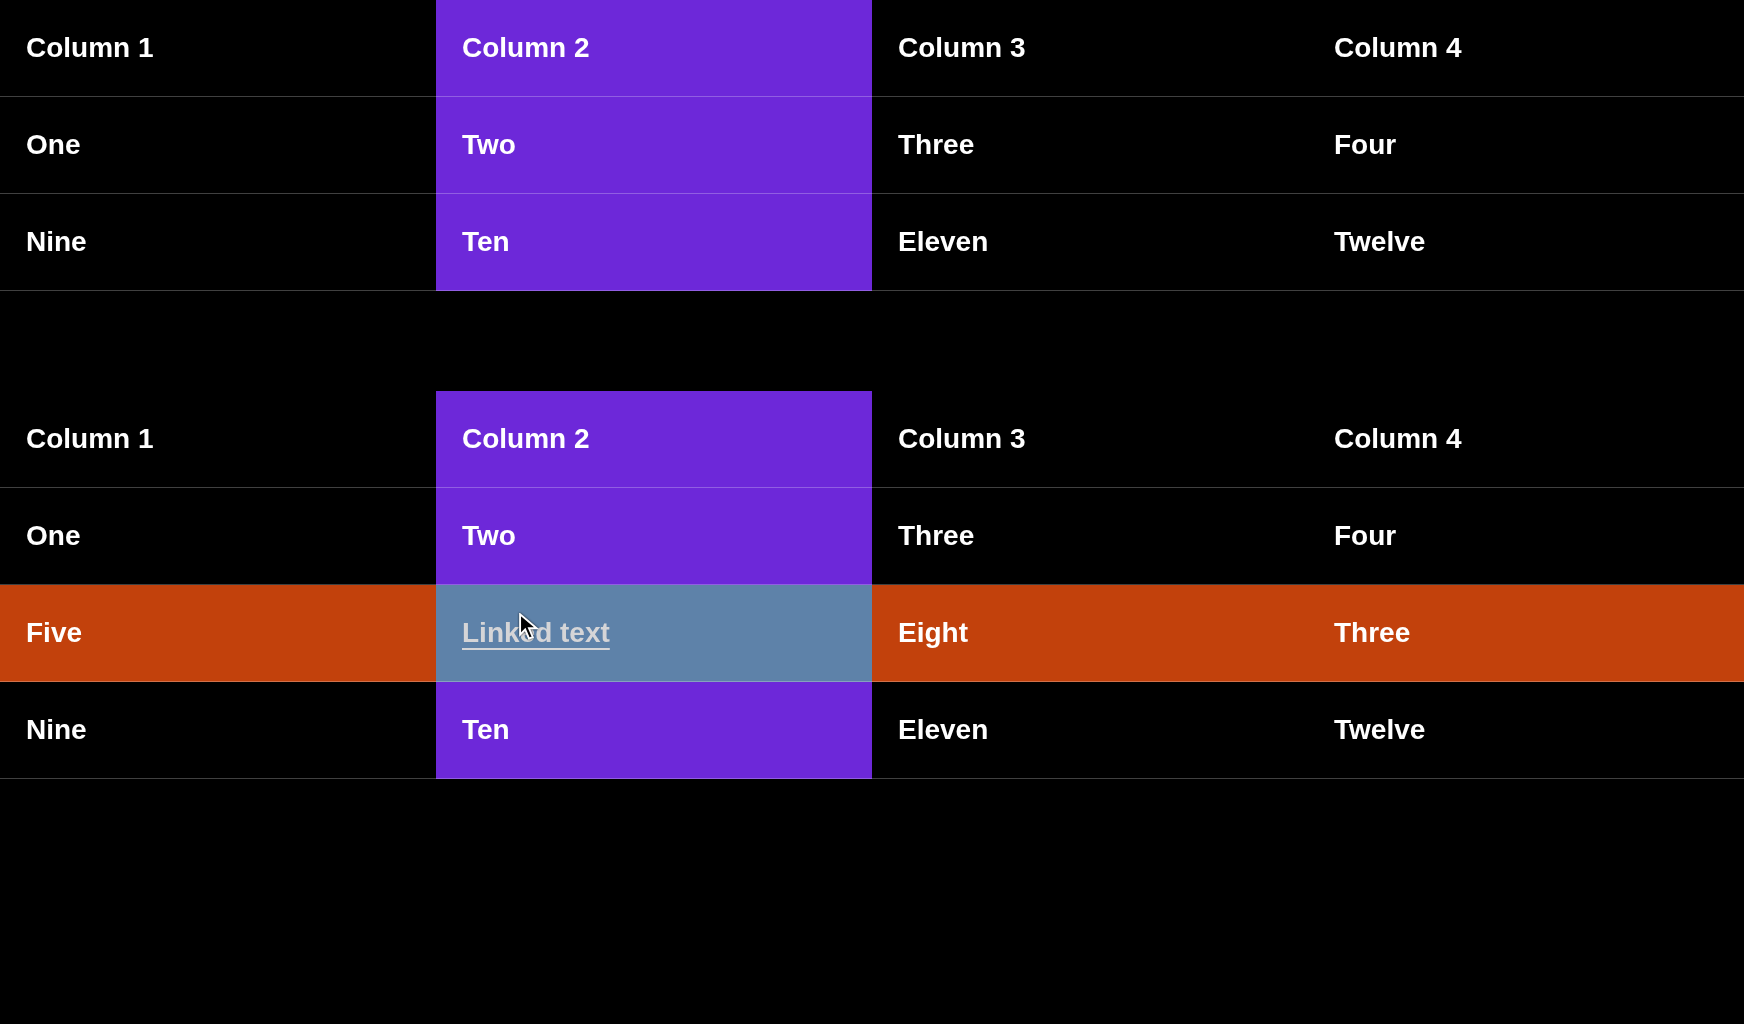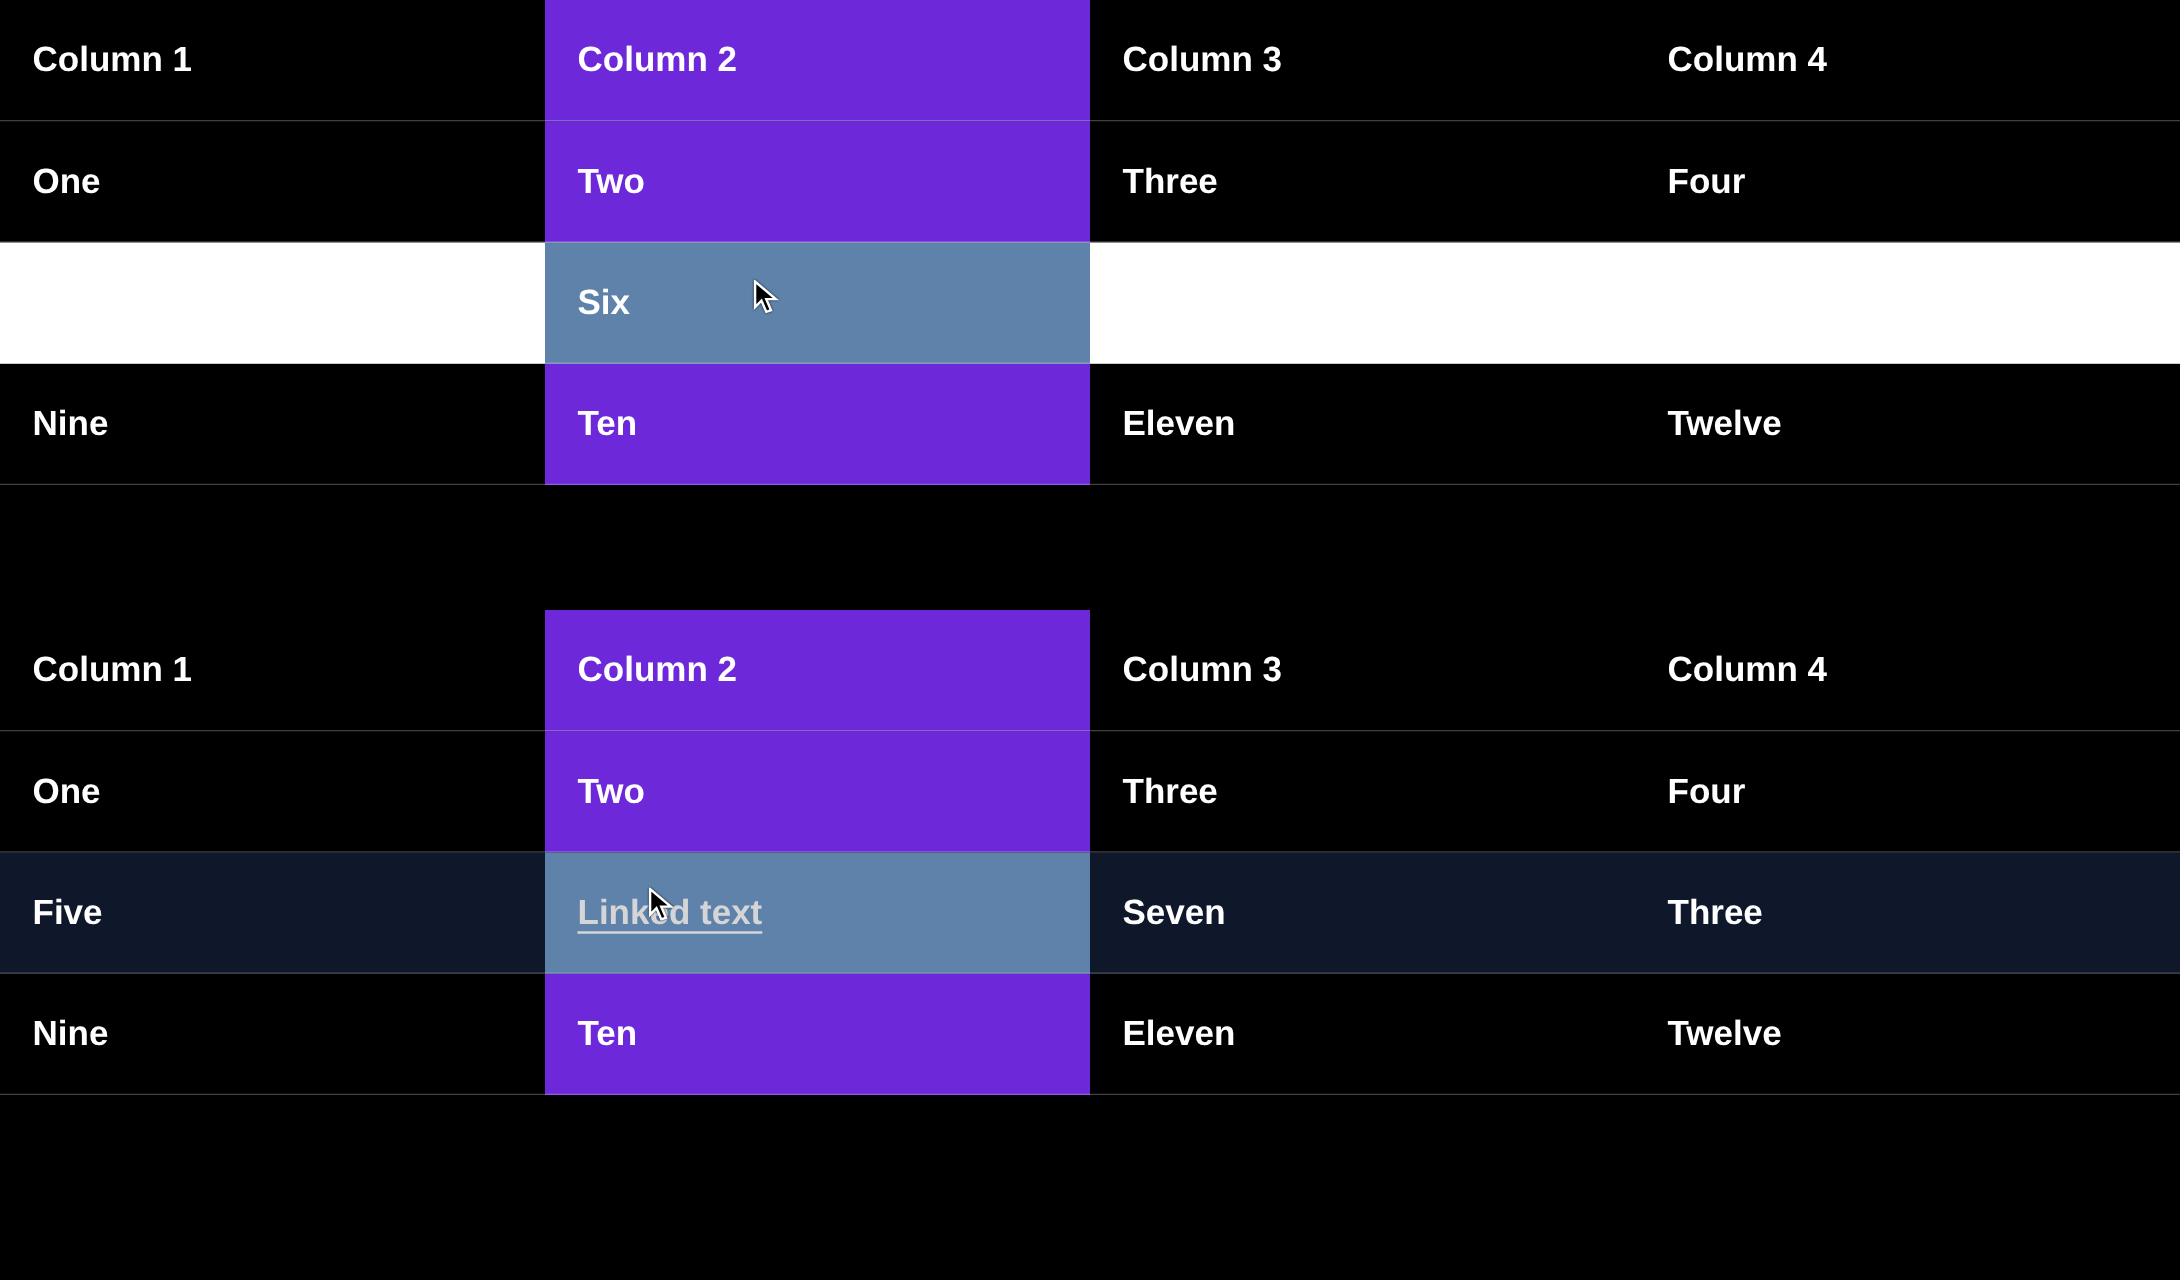--- a/index.html
+++ b/index.html
@@ -39,21 +39,21 @@
     }
     .row-selected {
       background-color: #ffffff;
       color: #000000;
     }
     .row-selected .col-highlight {
       background-color: #5e82a9;
       color: #ffffff;
     }
     .row-hover {
-      background-color: #0f172a;
+      background-color: #c2410c;
     }
     .row-hover .col-highlight {
       background-color: #5e82a9;
       color: #ffffff;
     }
     .spacer {
       height: 100px;
       background: #000000;
     }
     .cursor {
@@ -102,35 +102,20 @@
       <th>Column 4</th>
     </tr>
   </thead>
   <tbody>
     <tr>
       <td>One</td>
       <td class="col-highlight">Two</td>
       <td>Three</td>
       <td>Four</td>
     </tr>
-    <tr class="row-selected">
-      <td></td>
-      <td class="col-highlight">
-        <span class="cell-wrap">
-          <span>Six</span>
-          <span class="cursor dark">
-            <svg width="22" height="28" viewBox="0 0 16 22">
-                  <path d="M1 1 L1 17 L5 13 L8 20 L11 19 L8 12 L14 12 Z"></path>
-                </svg>
-          </span>
-        </span>
-      </td>
-      <td></td>
-      <td></td>
-    </tr>
     <tr>
       <td>Nine</td>
       <td class="col-highlight">Ten</td>
       <td>Eleven</td>
       <td>Twelve</td>
     </tr>
   </tbody>
 </table>
 </div>
 
@@ -158,21 +143,21 @@
       <td class="col-highlight">
         <span class="cell-wrap">
           <a href="#" class="linked">Linked text</a>
           <span class="cursor dark over-text">
             <svg width="22" height="28" viewBox="0 0 16 22">
                   <path d="M1 1 L1 17 L5 13 L8 20 L11 19 L8 12 L14 12 Z"></path>
                 </svg>
           </span>
         </span>
       </td>
-      <td>Seven</td>
+      <td>Eight</td>
       <td>Three</td>
     </tr>
     <tr>
       <td>Nine</td>
       <td class="col-highlight">Ten</td>
       <td>Eleven</td>
       <td>Twelve</td>
     </tr>
   </tbody>
 </table>

